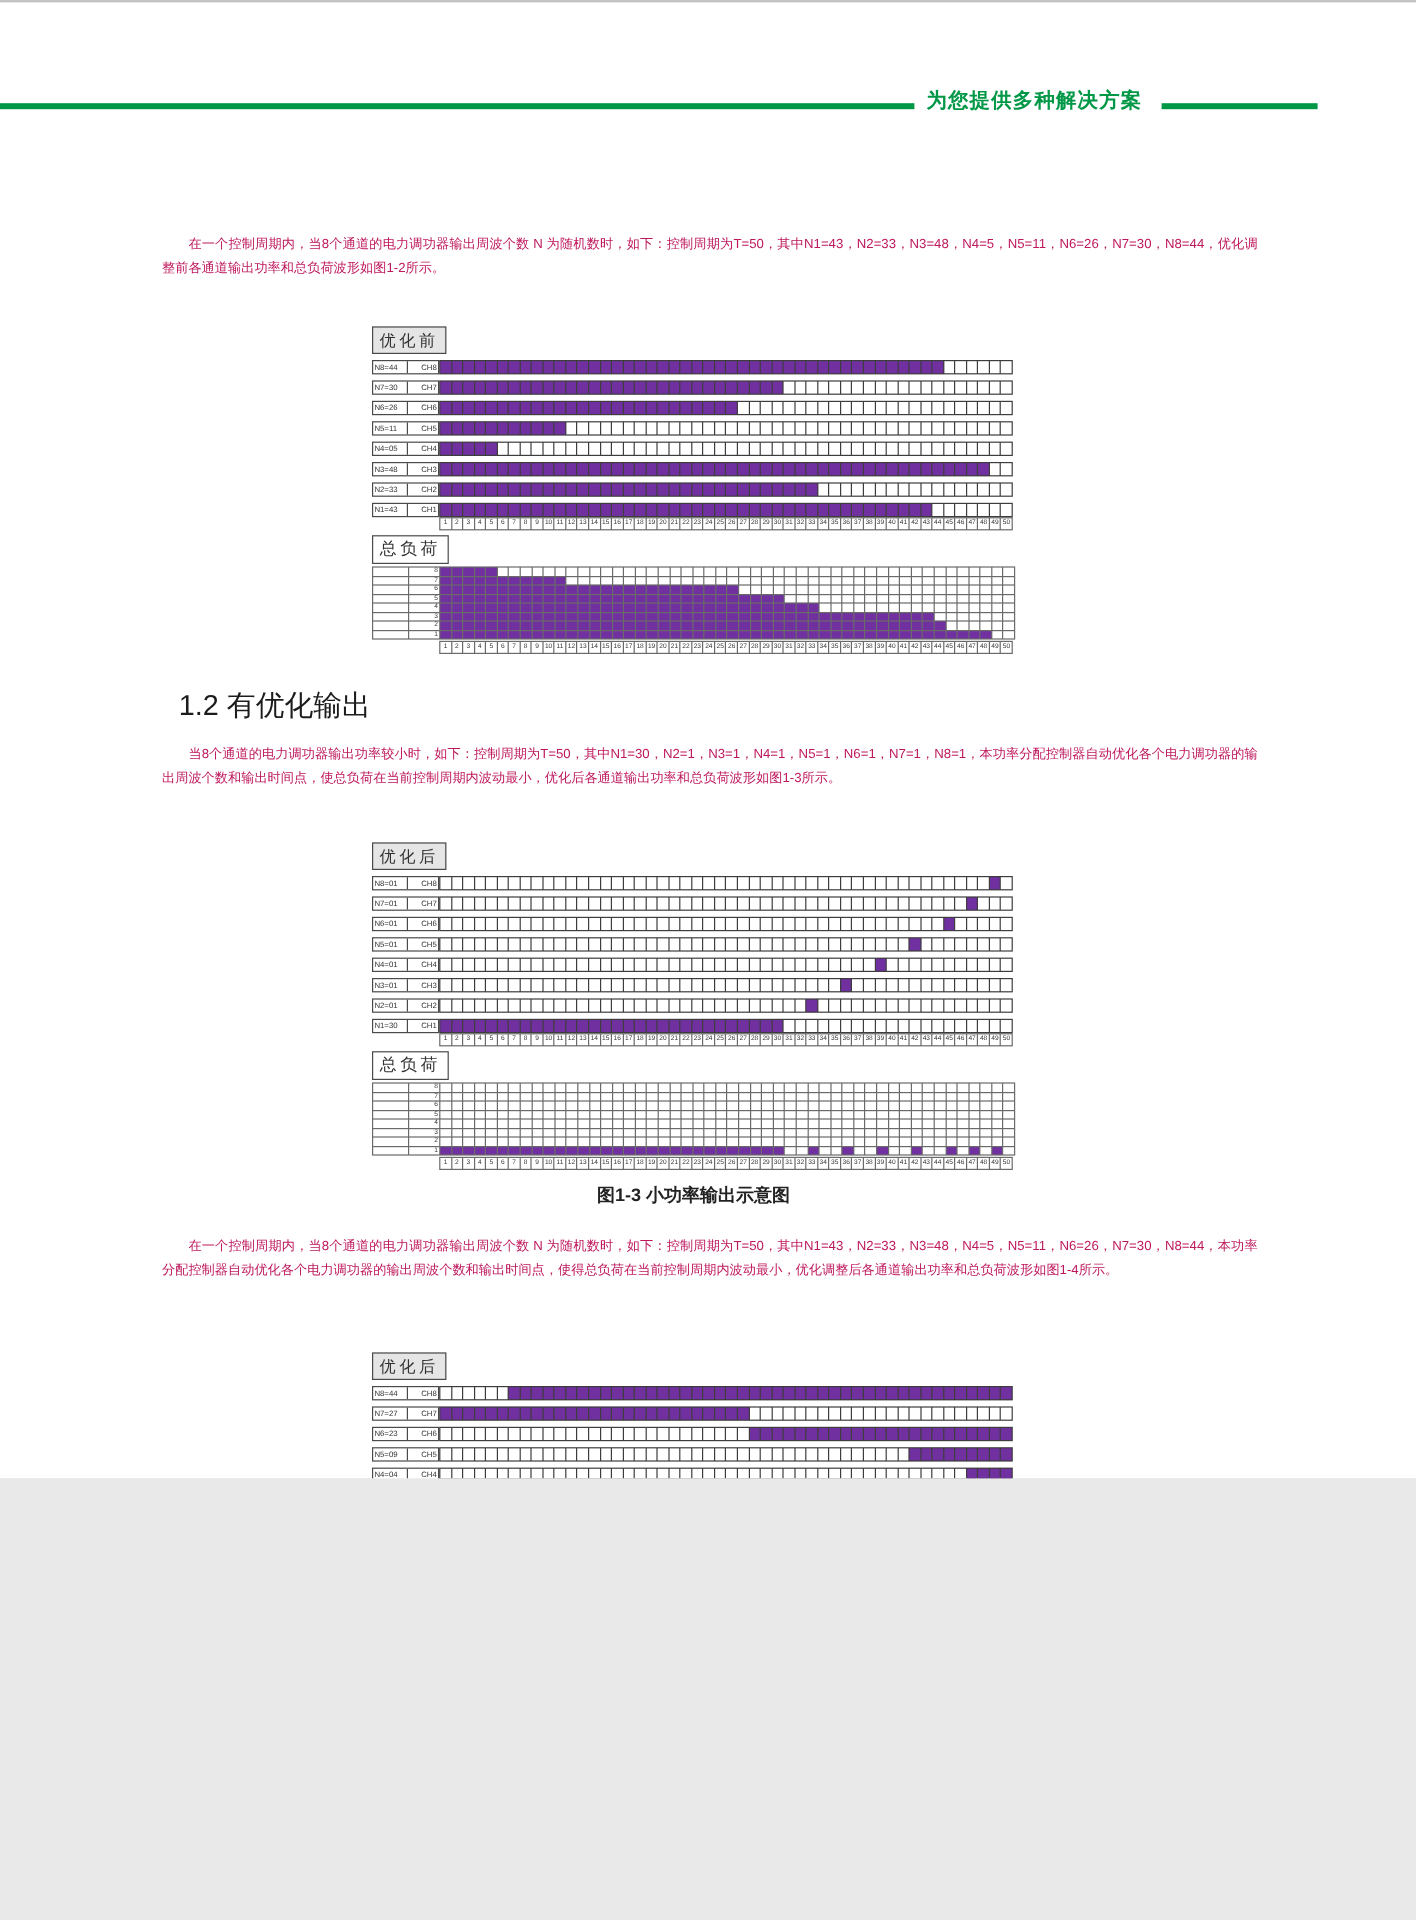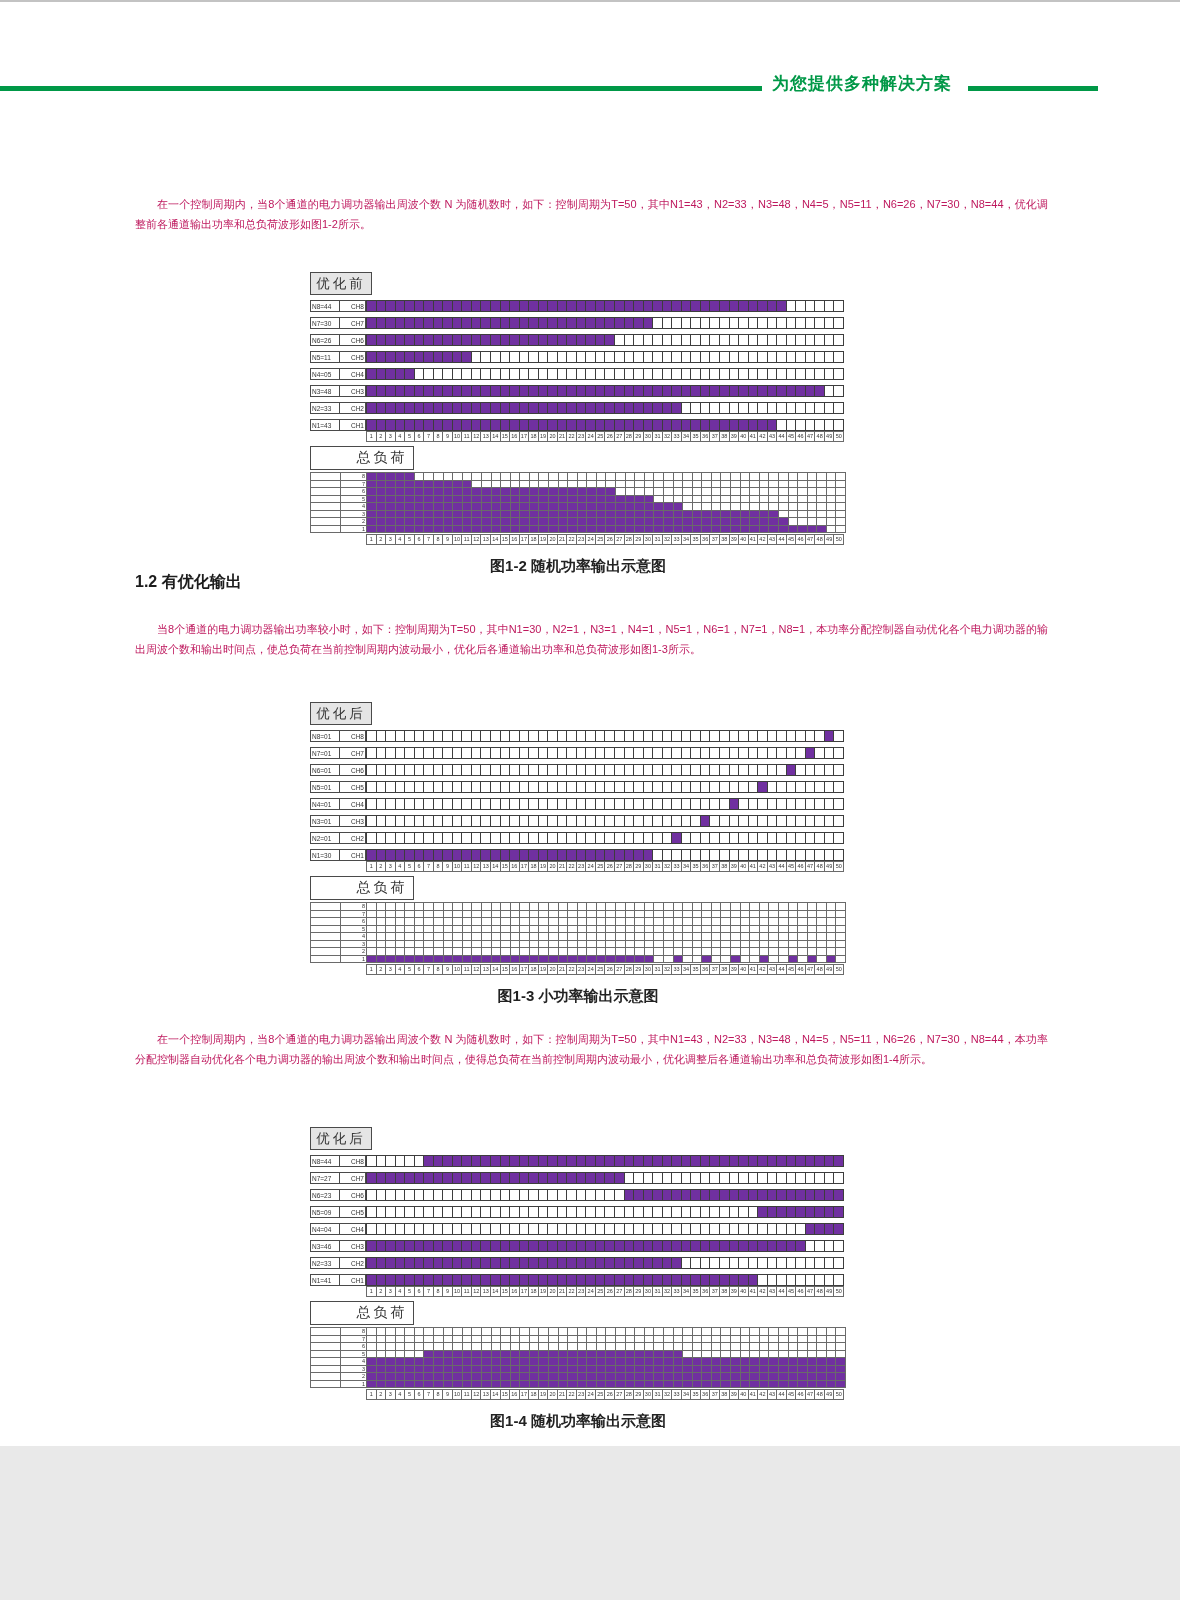--- a/index.html
+++ b/index.html
@@ -1,29 +1,29 @@
 <!DOCTYPE html>
 <html><head>
 <meta charset="utf-8">
 <style>
   html,body{margin:0;padding:0;background:#e9e9e9;}
-  .page{position:relative;width:1180px;height:1446px;background:#ffffff;margin:0 auto;
+  .page{position:relative;width:1180px;height:1232px;background:#ffffff;margin:0 auto;
         font-family:"Liberation Sans","DejaVu Sans",sans-serif;overflow:hidden;}
   .topline{position:absolute;top:0;left:0;width:100%;height:2px;background:#c3c3c3;}
 
   
   .hdr-rule{position:absolute;top:86px;left:0;width:762px;height:5px;background:var(--green);}
   .hdr-rule2{position:absolute;top:86px;left:968px;width:130px;height:5px;background:var(--green);}
   .hdr-slogan{position:absolute;top:72px;left:772px;color:var(--green);font-weight:bold;
               font-size:17px;letter-spacing:1px;}
 
   
   .para{position:absolute;left:135px;width:913px;font-size:11px;line-height:1.85;
         color:#be185d;text-align:justify;text-indent:2em;}
-  .h2{position:absolute;left:135px;font-size:16px;font-weight:bold;color:#1c1c1c;}
+  .h2{position:absolute;left:149px;font-size:24px;font-weight:normal;color:#1c1c1c;}
 
   
   .fig{position:absolute;left:310px;width:536px;}
   .fig-panel-title{width:60px;height:21px;border:1.5px solid #4a4a4a;font-size:13.5px;
         color:#333;display:flex;align-items:center;justify-content:center;
         letter-spacing:3px;margin-bottom:4px;background:#e5e5e5;}
   .chrow{display:flex;margin-top:5px;height:12px;}
   .chrow:first-of-type{margin-top:0;}
   .lblwrap{width:56px;height:12px;border:1px solid #4a4a4a;box-sizing:border-box;display:flex;background:#fff;}
   .nlabel{width:29px;border-right:1px solid #4a4a4a;font-size:6.5px;color:#333;
@@ -32,21 +32,21 @@
            justify-content:flex-end;padding-right:1px;overflow:hidden;white-space:nowrap;}
   .wgrid{display:grid;grid-template-columns:repeat(50,1fr);gap:1px;background:#3d3d3d;
          padding:1px;width:478px;height:12px;box-sizing:border-box;}
   .wcell{background:#fff;}
   .wcell.on{background:var(--purple);}
   .tickrow{display:grid;grid-template-columns:repeat(50,1fr);gap:1px;background:#6a6a6a;
            padding:1px;width:478px;height:11px;box-sizing:border-box;margin-left:56px;}
   .tick{background:#fff;font-size:5.5px;color:#333;text-align:center;line-height:9px;overflow:hidden;}
   .load-title{width:62px;height:22px;border:1.5px solid #4a4a4a;font-size:14px;color:#333;
         display:flex;align-items:center;justify-content:center;letter-spacing:3px;
-        margin-top:4px;margin-bottom:2px;background:#fff;padding-left:40px;}
+        margin-top:4px;margin-bottom:2px;background:#fff;}
   .loadgrid{display:grid;grid-template-columns:29px 25px repeat(50,1fr);grid-auto-rows:6.5px;
         gap:1px;background:#6a6a6a;padding:1px;width:536px;box-sizing:border-box;}
   .lcell{background:#fff;}
   .lcell.on{background:var(--purple);}
   .llab{background:#fff;}
   .lnum{background:#fff;font-size:5.5px;color:#333;text-align:right;line-height:6.5px;padding-right:1px;}
   .fig-caption{width:536px;text-align:center;font-size:15px;font-weight:bold;color:#222;margin-top:12px;}
 
   .pagenum{position:absolute;top:1478px;left:0;width:100%;text-align:center;
            font-size:17px;color:#0f172a;letter-spacing:1px;}
@@ -1045,21 +1045,20 @@
         <div class="tick">42</div>
         <div class="tick">43</div>
         <div class="tick">44</div>
         <div class="tick">45</div>
         <div class="tick">46</div>
         <div class="tick">47</div>
         <div class="tick">48</div>
         <div class="tick">49</div>
         <div class="tick">50</div>
       </div>
-      <div class="fig-caption">图1-2 随机功率输出示意图</div>
     </div>
 
   <div class="h2" style="top:572px;">1.2 有优化输出</div>
 
   <p class="para" style="top:608px;">当8个通道的电力调功器输出功率较小时，如下：控制周期为T=50，其中N1=30，N2=1，N3=1，N4=1，N5=1，N6=1，N7=1，N8=1，本功率分配控制器自动优化各个电力调功器的输出周波个数和输出时间点，使总负荷在当前控制周期内波动最小，优化后各通道输出功率和总负荷波形如图1-3所示。</p>
 
   <div class="fig" id="fig1" style="top:702px;">
       <div class="fig-panel-title">优化后</div>
       <div class="chrow">
         <div class="lblwrap">

